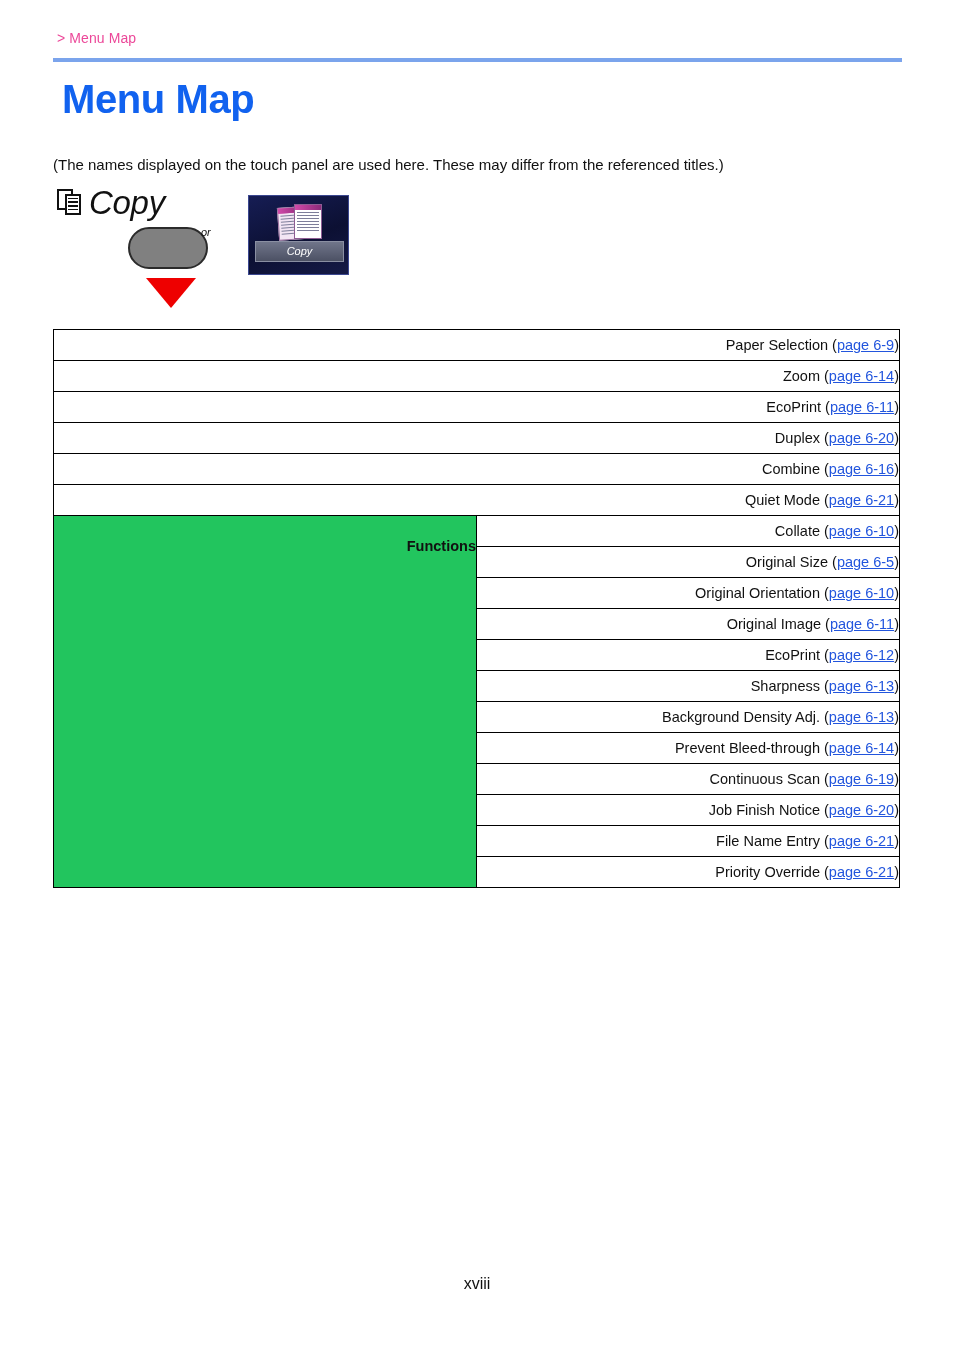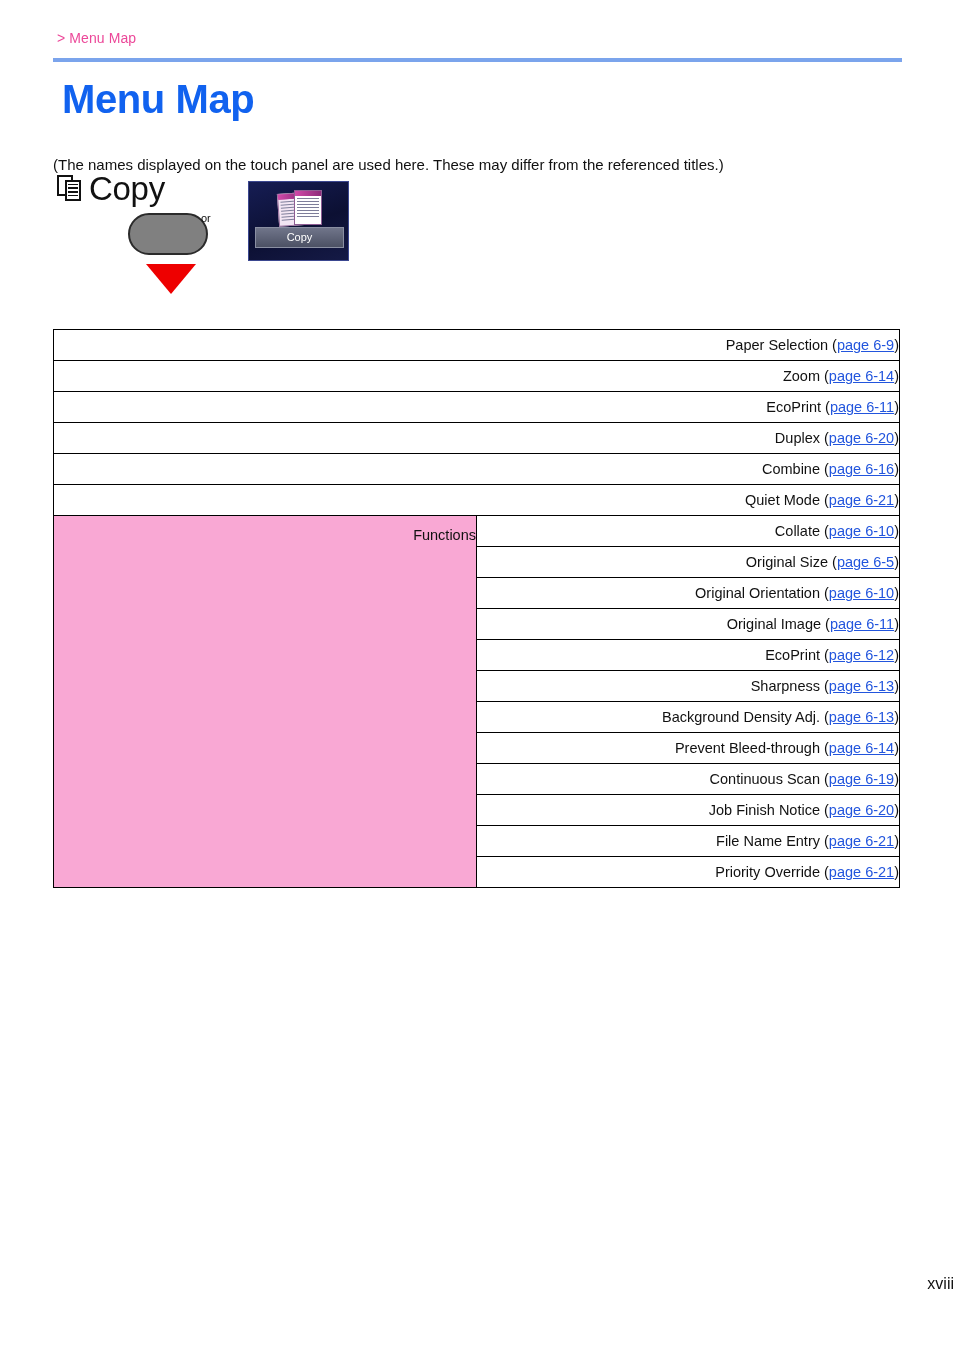--- a/index.html
+++ b/index.html
@@ -53,23 +53,24 @@
     font-size: 15px;
     color: #111111;
     white-space: nowrap;
     margin-top: 17px;
   }
 
   
   .key-area {
     position: absolute;
     left: 53px;
-    top: 172px;
+    top: 186px;
     width: 330px;
     height: 130px;
+    font-style: italic;
   }
   .key-label-row {
     position: absolute;
     left: 4px;
     top: 0px;
     display: flex;
     align-items: center;
     gap: 6px;
   }
   .copy-glyph {
@@ -218,24 +219,24 @@
     height: 30px;
     padding: 0 0 0 8px;
     font-size: 14.5px;
     color: #111111;
     vertical-align: middle;
     line-height: 16px;
     text-align: right;
   }
   .menu-table td.functions-cell {
     width: 365px;
-    background: #f9a8d4;
-    font-weight: normal;
+    background: #22c55e;
+    font-weight: bold;
     vertical-align: top;
-    padding-top: 11px;
+    padding-top: 22px;
   }
   .menu-table td.sub-cell {
     width: 482px;
   }
   .menu-table td.full-cell {
     
   }
   a.ref {
     color: #2255dd;
     text-decoration: underline;
@@ -243,21 +244,21 @@
   .paren {
     color: #111111;
   }
 
   
   .folio {
     position: absolute;
     left: 0;
     top: 1275px;
     width: 954px;
-    text-align: right;
+    text-align: center;
     font-size: 16px;
     color: #111111;
   }
 </style>
 </head>
 <body>
 
 <div class="page-header">&gt; Menu Map</div>
 <div class="header-rule"></div>
 

